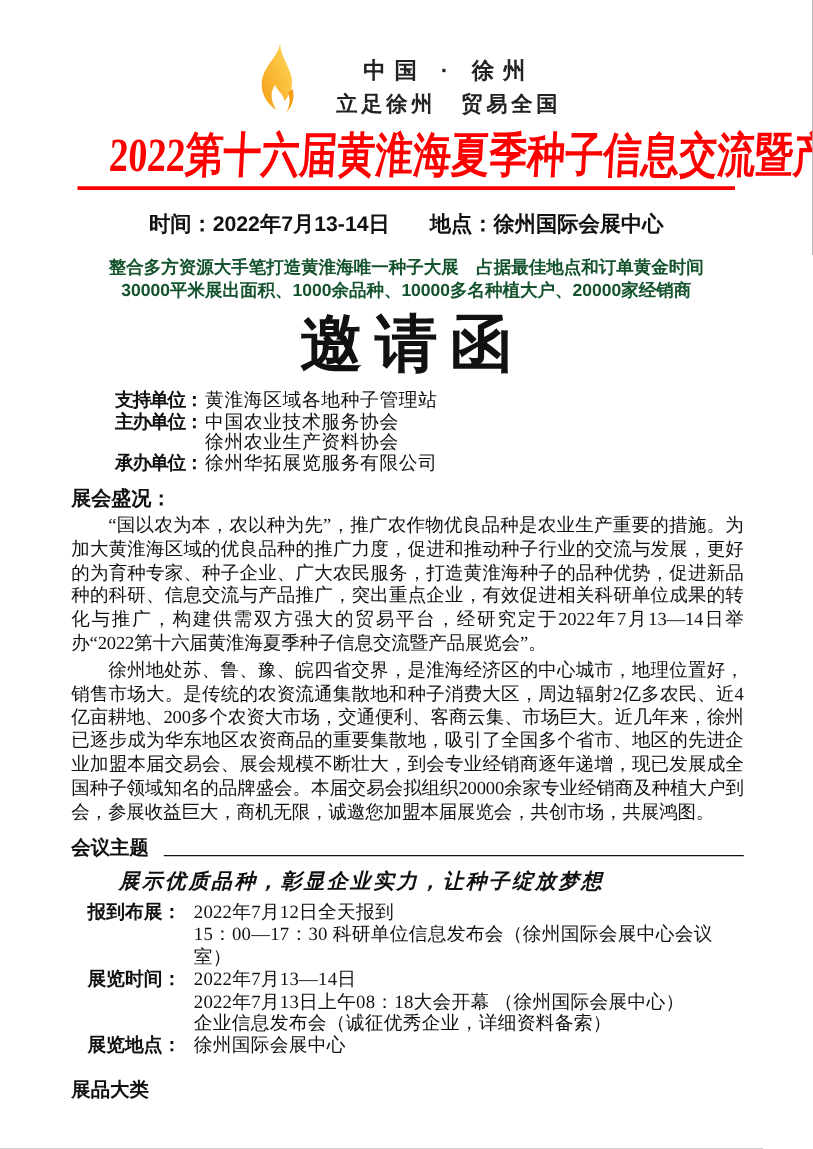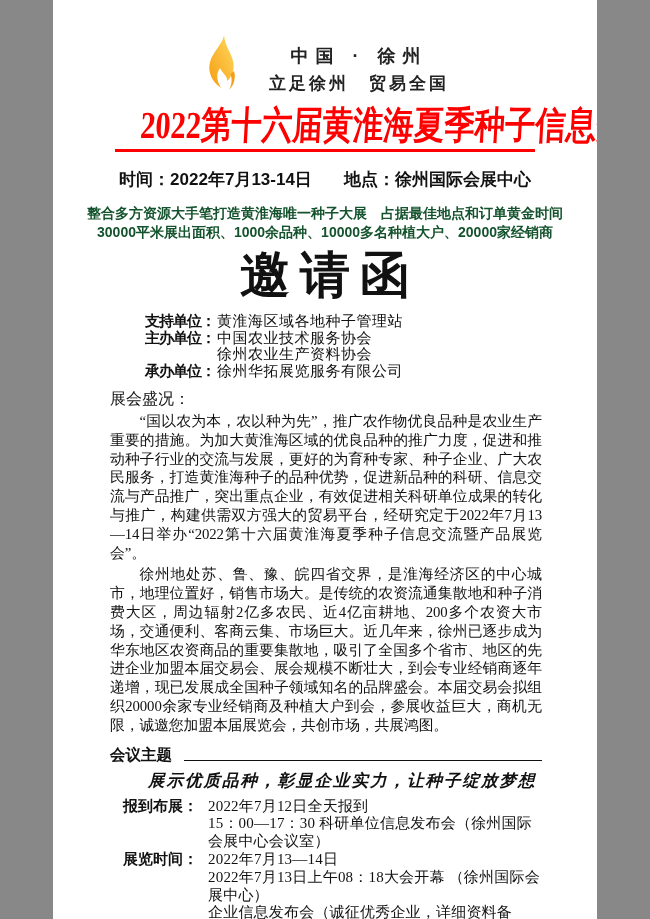--- a/index.html
+++ b/index.html
@@ -1,17 +1,17 @@
 <!DOCTYPE html>
 <html><head>
 <meta charset="utf-8">
 <style>
   html,body { margin:0; padding:0; background:#888; }
   .page {
-    position:relative; width:544px; height:919px; margin:0 auto;
+    position:relative; width:650px; height:919px; margin:0 auto;
     background:#ffffff; overflow:hidden;
     font-family:"Liberation Serif", serif; color:#111;
   }
   
   .brand-header { display:flex; justify-content:center; align-items:flex-start; padding-top:36px; height:56px; }
   .flame { width:42px; height:58px; margin-right:26px; margin-top:-2px; }
   .brand-text { text-align:center; padding-top:8px; }
   .brand-line1 { font-family:"Liberation Sans", sans-serif; font-weight:bold; font-size:18px; letter-spacing:7px; color:#222; }
   .brand-line2 { font-family:"Liberation Sans", sans-serif; font-weight:bold; font-size:17px; letter-spacing:3px; color:#222; margin-top:4px; }
   
@@ -31,21 +31,21 @@
   .intro { margin-top:13px; text-align:center; font-family:"Liberation Sans", sans-serif; font-weight:bold; font-size:14px; line-height:18.5px; color:#14532d; }
   
   .invite-title { margin-top:8px; text-align:center; font-size:50px; line-height:52px; font-weight:bold; letter-spacing:10px; text-indent:10px; }
   
   .organizers { margin:12px 0 0 92px; font-size:15px; line-height:16.5px; }
   .org-row { display:flex; }
   .org-label { font-weight:bold; width:72px; flex:0 0 72px; letter-spacing:-1px; }
   .org-value { letter-spacing:0.5px; }
   
   .content { padding:0 55px 0 57px; }
-  .sec-heading-serif { margin-top:10px; font-size:16px; font-weight:normal; }
+  .sec-heading-serif { margin-top:10px; font-size:16px; font-weight:bold; }
   .para { margin:2px 0 0 0; font-size:14.8px; line-height:18.8px; text-align:justify; text-indent:2em; letter-spacing:-0.1px; }
   .para + .para { margin-top:3px; }
   
   .rule-heading { display:flex; align-items:flex-end; margin-top:10px; }
   .rule-heading .hd { font-family:"Liberation Sans", sans-serif; font-weight:bold; font-size:15.5px; line-height:19px; }
   .rule-heading .rule { flex:1; border-bottom:1.6px solid #111; margin:0 0 3px 12px; }
   
   .theme-text { margin:6px 0 0 38px; font-size:16.5px; font-weight:bold; font-style:italic; letter-spacing:2px; }
   
   .schedule { margin:6px 0 16px 13px; font-size:15px; line-height:17.8px; }

